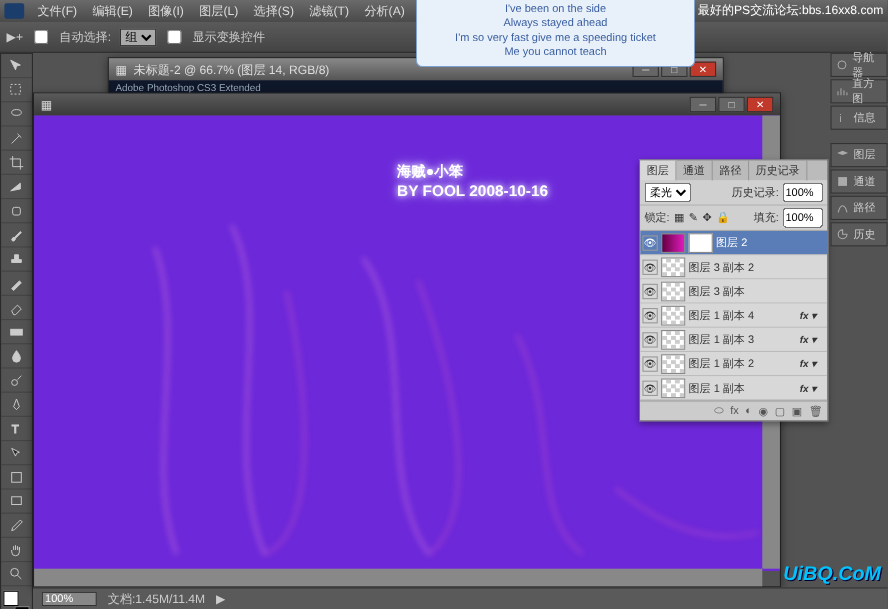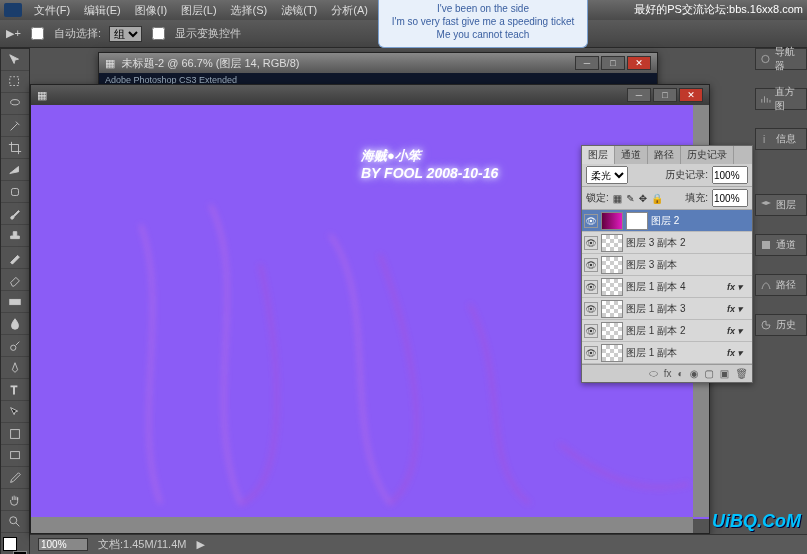--- a/index.html
+++ b/index.html
@@ -16,42 +16,42 @@
 .swatches { width: 28px; height: 28px; position: relative; margin-top: 4px; }
 .swatch-fg { position: absolute; width: 14px; height: 14px; background: #fff; border: 1px solid #000; top: 0; left: 2px; }
 .swatch-bg { position: absolute; width: 14px; height: 14px; background: #000; border: 1px solid #888; bottom: 0; right: 2px; }
 .win { position: absolute; border: 1px solid #222; box-shadow: 0 2px 8px rgba(0,0,0,.5); }
 .win-title { height: 20px; background: linear-gradient(#5a5a5a,#3a3a3a); display: flex; align-items: center; padding: 0 6px; color: #ddd; gap: 6px; }
 .win-title .spacer { flex: 1; }
 .win-btns { display: flex; gap: 2px; }
 .win-btn { width: 24px; height: 14px; background: #666; border: 1px solid #333; display: flex; align-items: center; justify-content: center; font-size: 9px; }
 .win-btn.close { background: #c0392b; color: #fff; }
 .doc1-title { background: linear-gradient(#888,#555); }
-.canvas { background: #8b5cf6; position: relative; overflow: hidden; font-style: italic; }
+.canvas { background: #6d28d9; position: relative; overflow: hidden; }
 .glow-text { position: absolute; color: #fff; text-shadow: 0 0 6px #fff, 0 0 12px #aaf; font-weight: bold; }
 .annotation { position: absolute; color: #fff; font-size: 13px; left: 20px; bottom: 68px; }
 .layers-panel { position: absolute; right: 54px; top: 145px; width: 172px; background: #d8d8d8; border: 1px solid #666; box-shadow: 0 2px 6px rgba(0,0,0,.4); }
 .panel-tabs { display: flex; background: #bbb; height: 18px; font-size: 10px; }
 .panel-tab { padding: 2px 6px; color: #333; border-right: 1px solid #999; }
 .panel-tab.active { background: #d8d8d8; }
 .panel-row { display: flex; align-items: center; padding: 2px 4px; gap: 4px; background: #d0d0d0; font-size: 10px; color: #333; border-bottom: 1px solid #aaa; }
 .panel-row select, .panel-row input { font-size: 10px; height: 18px; }
 .layer-list { max-height: 160px; overflow: hidden; }
 .layer { display: flex; align-items: center; height: 22px; background: #d8d8d8; border-bottom: 1px solid #bbb; font-size: 10px; color: #333; gap: 3px; padding: 0 2px; }
 .layer.sel { background: #5a7db8; color: #fff; }
 .eye { width: 14px; height: 14px; border: 1px solid #999; display: flex; align-items: center; justify-content: center; font-size: 9px; }
 .thumb { width: 22px; height: 18px; background: #fff; border: 1px solid #888; background-image: repeating-conic-gradient(#ccc 0 25%, #fff 0 50%); background-size: 8px 8px; }
 .thumb.grad { background: linear-gradient(90deg, #63003f, #e11bbf); }
 .thumb.mask { background: #fff; }
 .fx { font-size: 9px; font-style: italic; margin-left: auto; margin-right: 8px; color: #333; font-weight: bold; }
 .panel-footer { height: 18px; background: #ccc; border-top: 1px solid #999; display: flex; align-items: center; justify-content: flex-end; padding: 0 4px; gap: 6px; font-size: 10px; color: #555; }
-.right-dock { position: absolute; right: 0; top: 48px; width: 52px; display: flex; flex-direction: column; gap: 18px; }
+.right-dock { position: absolute; right: 0; top: 48px; width: 52px; display: flex; flex-direction: column; gap: 2px; }
 .dock-btn { height: 22px; background: #5a5a5a; border: 1px solid #333; display: flex; align-items: center; padding: 0 4px; gap: 4px; color: #ccc; font-size: 10px; }
 .dock-btn svg { width: 12px; height: 12px; fill: #aaa; }
-.popup { position: absolute; top: 0; left: 378px; width: 210px; background: #e8f0fa; border: 1px solid #7aa0d0; border-top: none; border-radius: 0 0 6px 6px; padding: 2px 6px 6px; color: #3a5fa0; font-size: 10px; text-align: center; line-height: 13px; font-family: monospace; }
+.popup { position: absolute; top: 0; left: 378px; width: 254px; background: #e8f0fa; border: 1px solid #7aa0d0; border-top: none; border-radius: 0 0 6px 6px; padding: 2px 6px 6px; color: #3a5fa0; font-size: 10px; text-align: center; line-height: 13px; font-family: monospace; }
 .statusbar { position: absolute; bottom: 0; left: 30px; right: 0; height: 20px; background: #5a5a5a; border-top: 1px solid #333; display: flex; align-items: center; padding: 0 8px; gap: 10px; color: #ccc; font-size: 11px; }
 .statusbar input { width: 50px; font-size: 10px; background: #888; border: 1px solid #333; color: #fff; padding: 0 2px; }
 .watermark-top { position: absolute; top: 2px; right: 4px; color: #fff; font-size: 11px; z-index: 100; }
 .watermark-bot { position: absolute; bottom: 22px; right: 6px; color: #00c3ff; font-weight: bold; font-style: italic; font-size: 18px; text-shadow: 1px 1px 0 #003; z-index: 100; }
 .scroll-v { position: absolute; right: 0; top: 20px; bottom: 16px; width: 16px; background: #888; }
 .scroll-h { position: absolute; left: 0; right: 16px; bottom: 0; height: 16px; background: #888; }
 .purple-glow { position: absolute; inset: 0; pointer-events: none; }
 </style>
 </head>
 <body>
@@ -364,20 +364,21 @@
   <div class="dock-btn">
       <svg viewBox="0 0 12 12">
         <path d="M6 2a4 4 0 104 4H6z" fill="none" stroke="#aaa"></path>
       </svg>
       <span>历史</span>
     </div>
 </div>
 
 <div class="popup">
   <div>I've been on the side</div>
+  <div>Always stayed ahead</div>
   <div>I'm so very fast give me a speeding ticket</div>
   <div>Me you cannot teach</div>
 </div>
 
 <div class="statusbar">
   <input type="text" value="100%" style="">
   <span>文档:1.45M/11.4M</span>
   <span>▶</span>
 </div>
 

